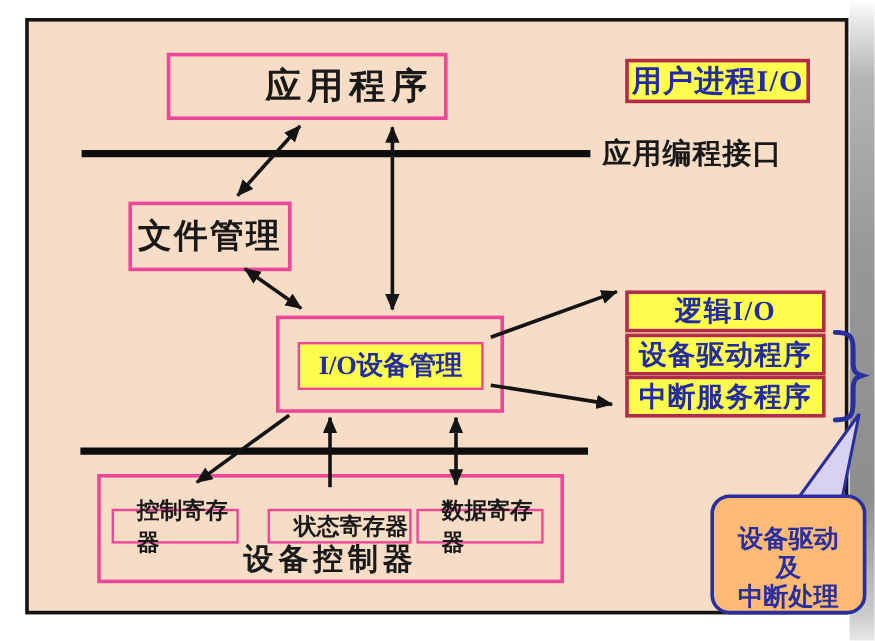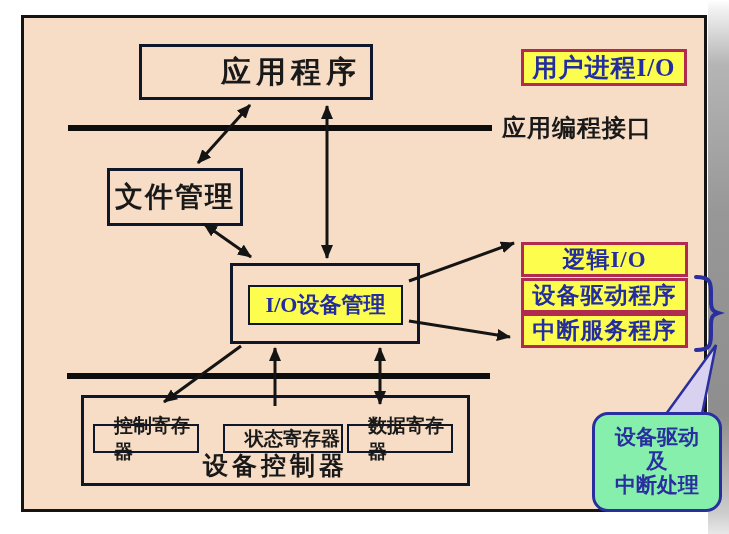--- a/index.html
+++ b/index.html
@@ -9,26 +9,26 @@
   }
   .frame{
     position:absolute;left:21px;top:15px;width:686px;height:497px;
     border:3px solid #141414;background:#f7ddc6;box-sizing:border-box;
   }
   .gray-strip{
     position:absolute;left:708px;top:0;width:21px;height:534px;
     background:linear-gradient(to bottom,#ffffff 0%,#f0f0f0 2%,#b5b5b5 12%,#979797 40%,#8e8e8e 78%,#cccccc 96%,#e8e8e8 100%);
   }
   .box{
-    position:absolute;box-sizing:border-box;border:3px solid #0f172a;
+    position:absolute;box-sizing:border-box;border:3px solid #ec4899;
     display:flex;align-items:center;justify-content:center;
     color:#191919;font-weight:bold;
   }
   .app-box{left:139px;top:44px;width:234px;height:56px;font-size:30px;letter-spacing:5px;padding-left:70px;}
-  .user-box{left:521px;top:49px;width:166px;height:37px;background:#fdfd4e;border-color:#b12b50;color:#232d9f;font-size:25px;letter-spacing:1px;}
+  .user-box{left:521px;top:49px;width:154px;height:37px;background:#fdfd4e;border-color:#b12b50;color:#232d9f;font-size:25px;letter-spacing:1px;}
   .file-box{left:107px;top:168px;width:136px;height:58px;font-size:28px;letter-spacing:2px;}
   .io-outer{left:230px;top:263px;width:190px;height:81px;}
   .io-inner{left:248px;top:285px;width:155px;height:40px;background:#fdfd4e;border-width:2px;color:#232d9f;font-size:22px;}
   .stackbox{left:521px;width:167px;background:#fdfd4e;border-color:#b12b50;color:#232d9f;font-size:23px;letter-spacing:1px;}
   .logical{top:242px;height:35px;}
   .driver{top:278px;height:35px;}
   .isr{top:313px;height:35px;}
   .ctrl-outer{left:81px;top:395px;width:389px;height:91px;}
   .regbox{top:424px;height:29px;border-width:2px;font-size:19px;padding-left:19px;}
   .reg1{left:93px;width:106px;}
@@ -36,23 +36,23 @@
   .reg3{left:347px;width:106px;}
   .plain-label{
     position:absolute;color:#191919;font-weight:bold;white-space:nowrap;
   }
   .api-label{left:502px;top:112px;font-size:24px;letter-spacing:1px;}
   .hw-label{left:511px;top:363px;font-size:24px;letter-spacing:2px;}
   .ctrl-label{left:81px;top:449px;width:389px;text-align:center;font-size:25px;letter-spacing:4px;}
   .overlay{position:absolute;left:0;top:0;width:729px;height:534px;z-index:4;pointer-events:none;}
   .bubble{
     position:absolute;left:592px;top:412px;width:130px;height:100px;box-sizing:border-box;
-    background:#86efac;border:3px solid #2a2f9f;border-radius:16px;
+    background:#fdba74;border:3px solid #2a2f9f;border-radius:16px;
     color:#2a2f9f;font-size:21px;line-height:24px;font-weight:bold;
-    text-align:center;padding-top:10px;z-index:5;
+    text-align:center;padding-top:22px;z-index:5;
   }
 </style>
 </head>
 <body>
 
 <div class="stage">
 
   <div class="frame"></div>
   <div class="gray-strip"></div>
 

